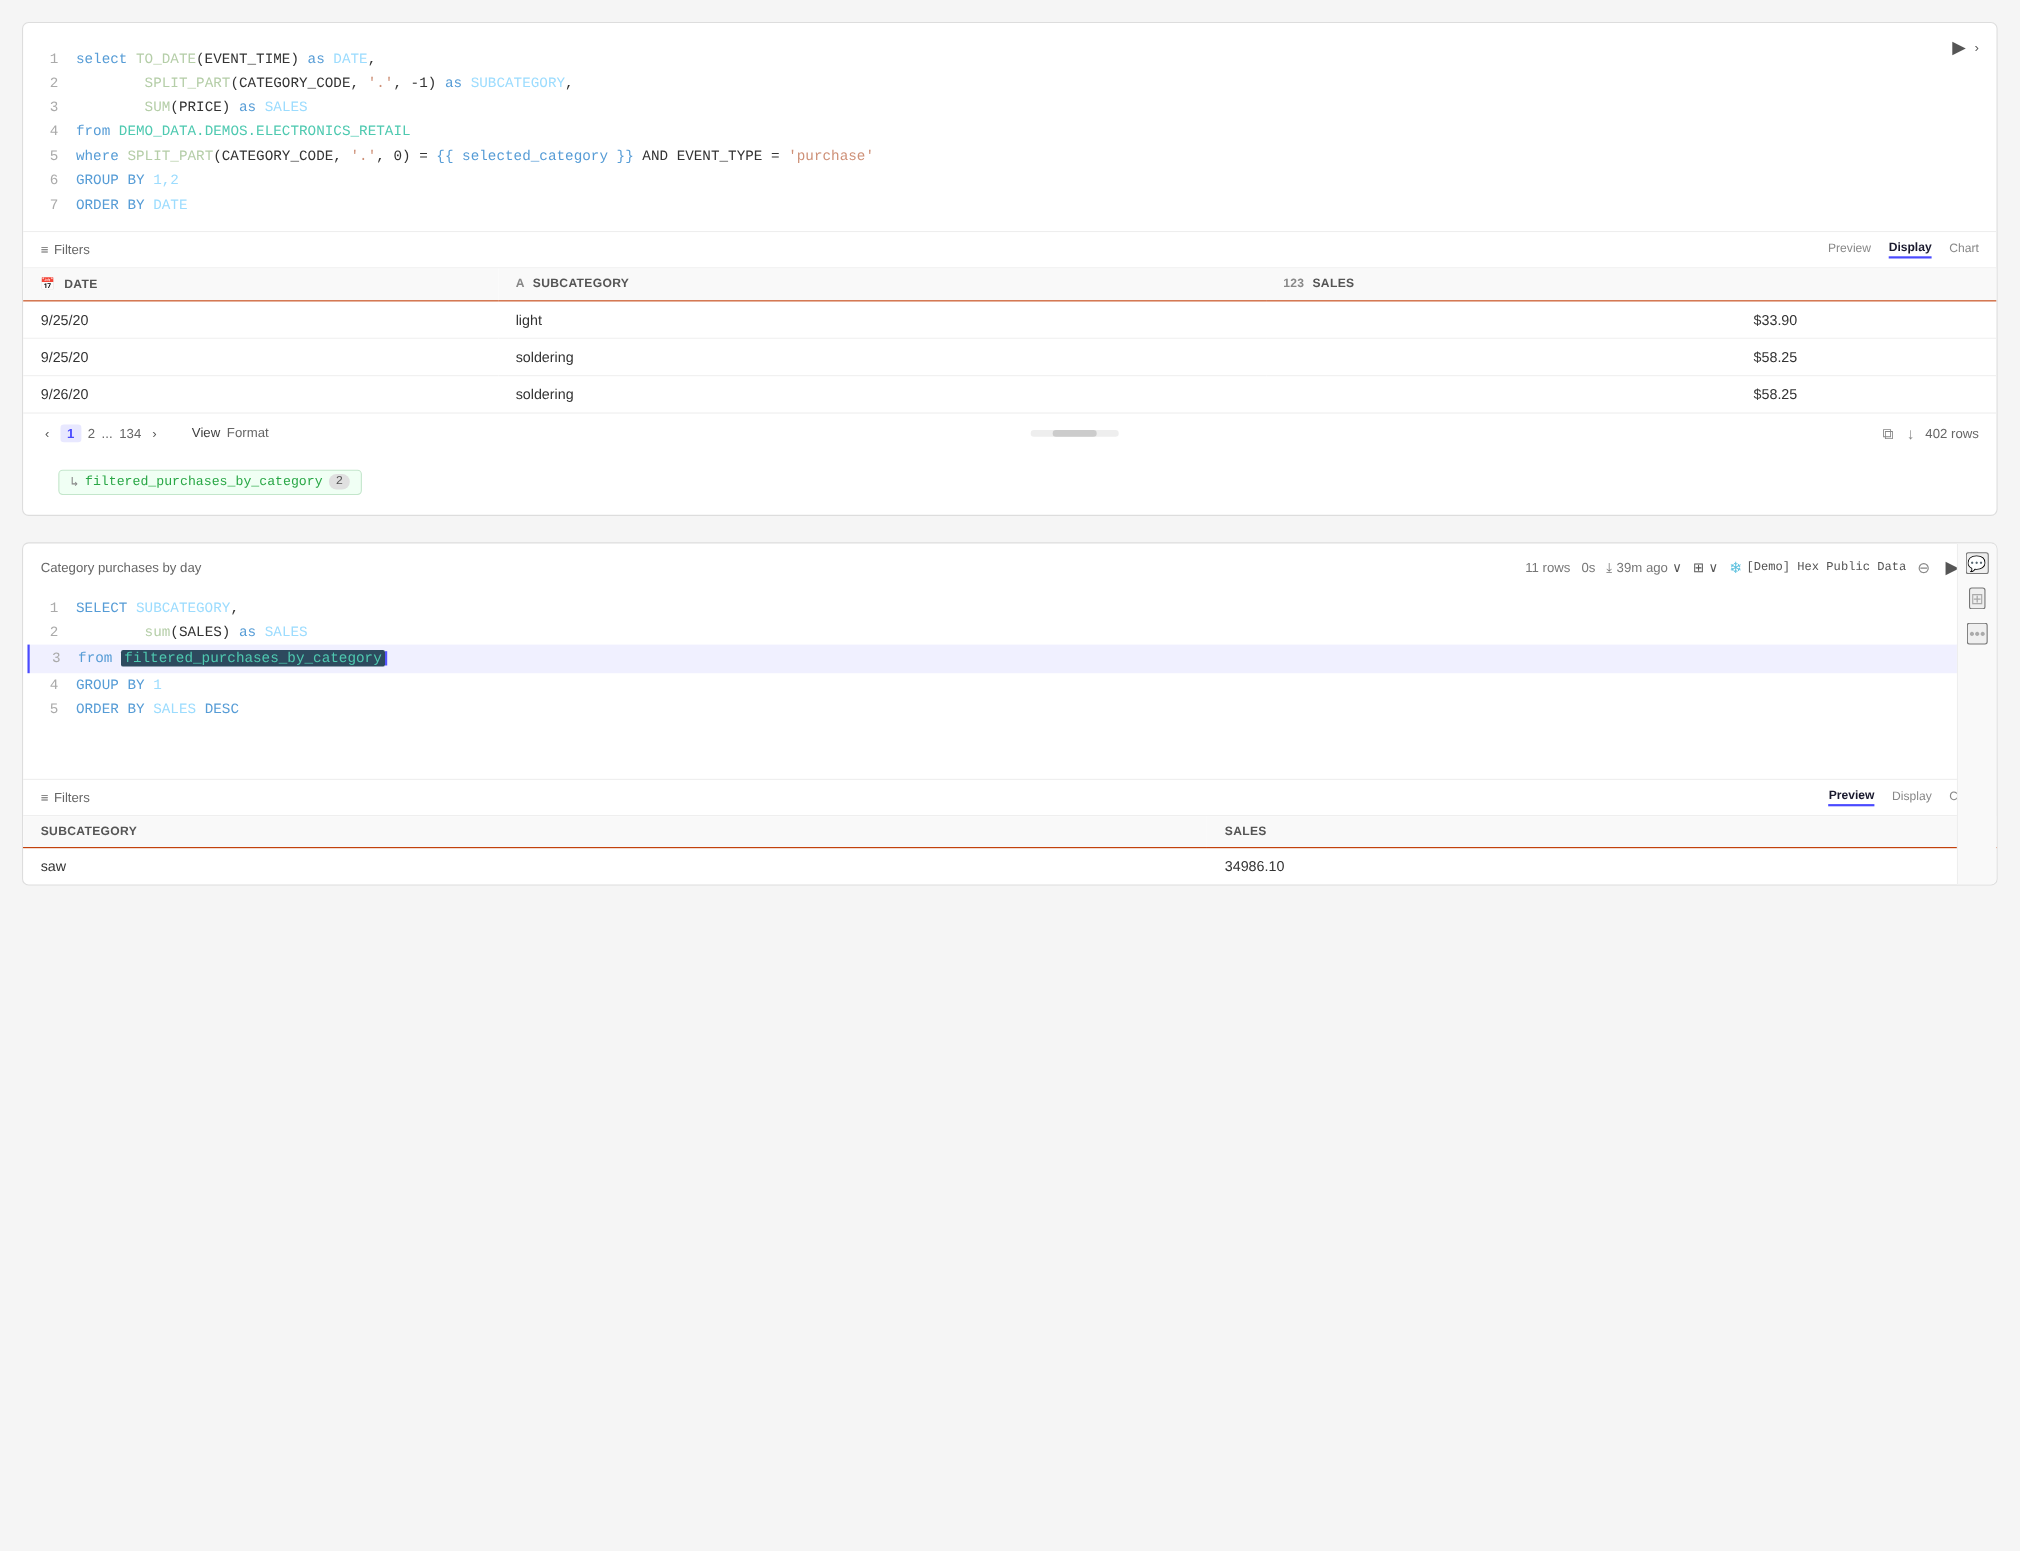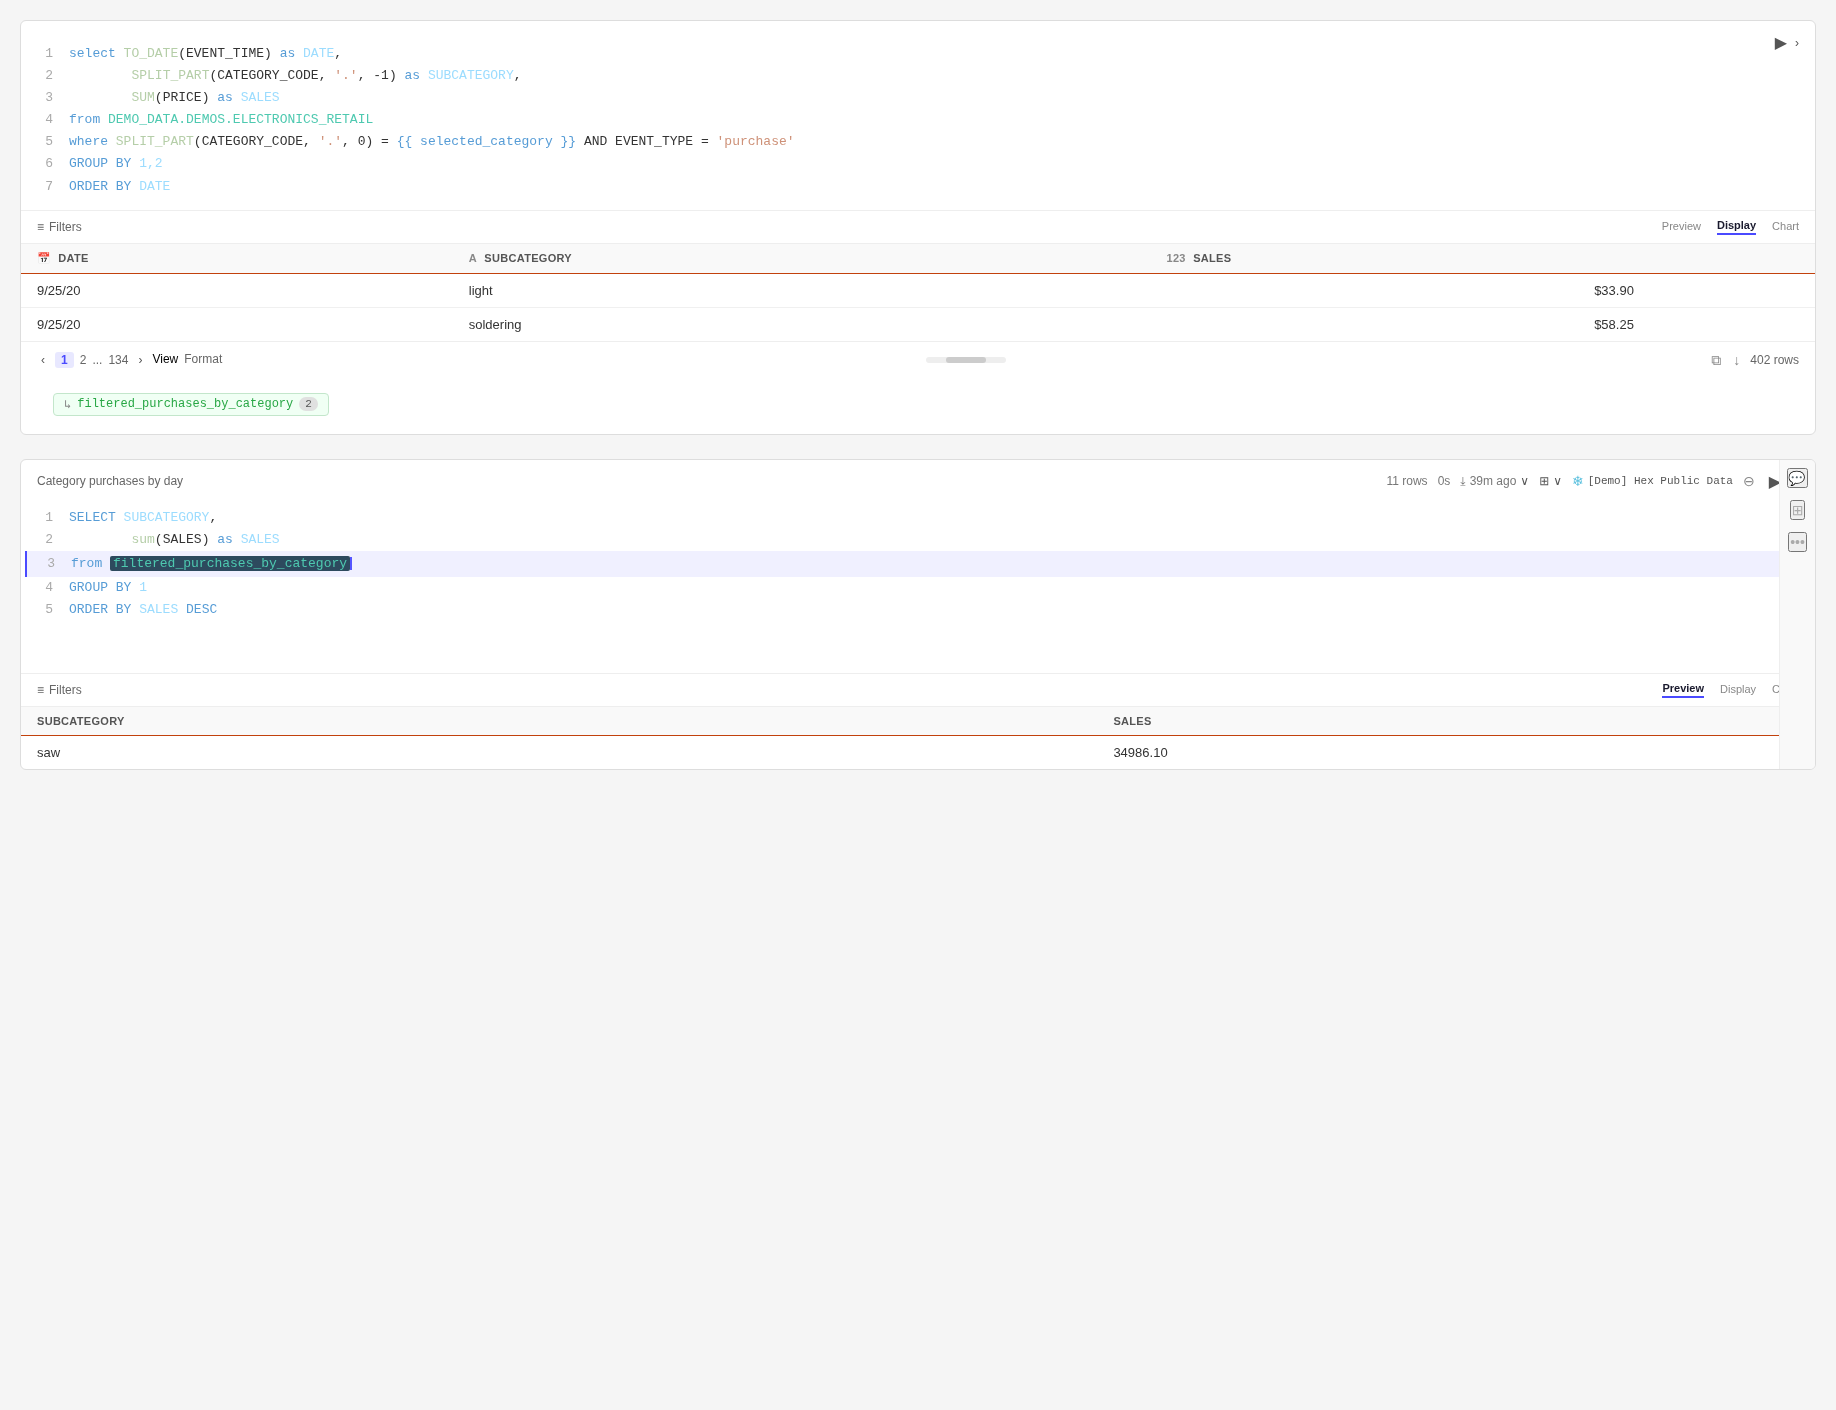--- a/index.html
+++ b/index.html
@@ -423,32 +423,38 @@
           <td>light</td>
           <td class="num">$33.90</td>
           <td></td>
         </tr>
         <tr class="table-row">
           <td>9/25/20</td>
           <td>soldering</td>
           <td class="num">$58.25</td>
           <td></td>
         </tr>
+        <tr class="table-row">
+          <td>9/26/20</td>
+          <td>soldering</td>
+          <td class="num">$58.25</td>
+          <td></td>
+        </tr>
       </tbody>
     </table>
 
     <div class="pagination-bar">
       <div class="pagination-left">
         <button class="page-btn">‹</button>
         <span class="page-num">1</span>
         <span class="page-num-inactive">2</span>
         <span>...</span>
         <span class="page-num-inactive">134</span>
         <button class="page-btn">›</button>
-        <button class="result-tab" style="font-size:12px; color:#000000;">View</button>
+        <button class="result-tab" style="font-size:12px; color:#404040;margin-left:22px;">View</button>
         <button class="result-tab" style="font-size:12px; color:#666;">Format</button>
       </div>
       <div style="flex:1; display:flex; align-items:center; justify-content:center;">
         <div class="scrollbar-track">
           <div class="scrollbar-thumb"></div>
         </div>
       </div>
       <div class="pagination-right">
         <button class="icon-btn">⧉</button>
         <button class="icon-btn">↓</button>

